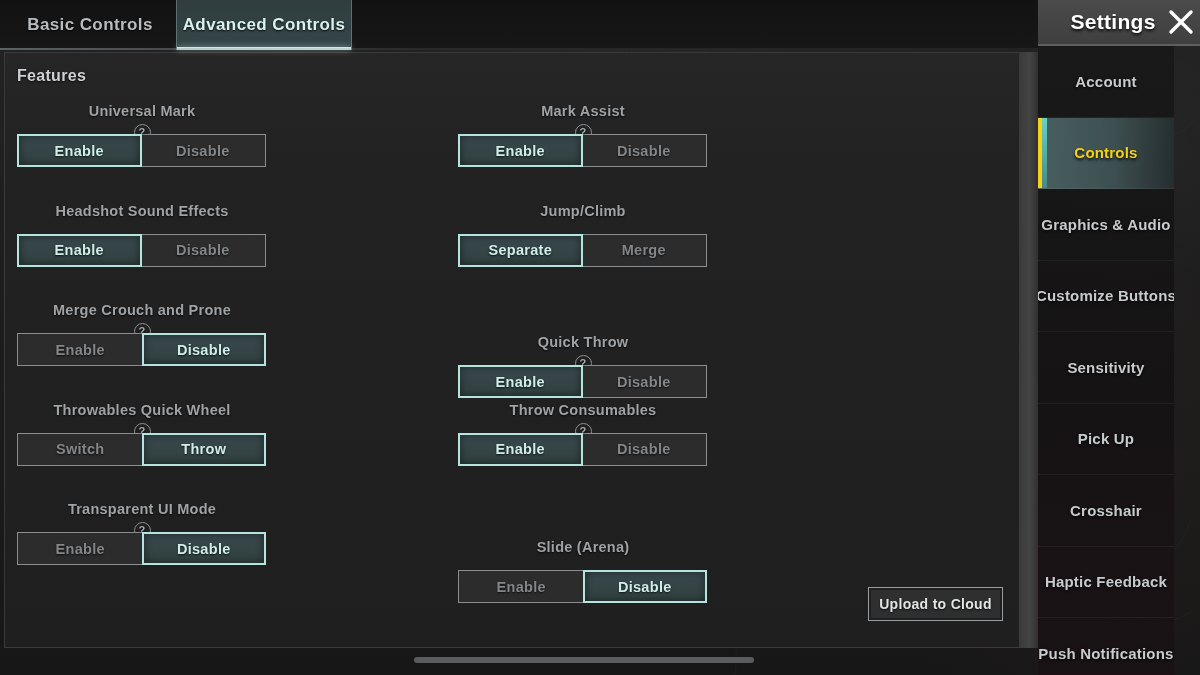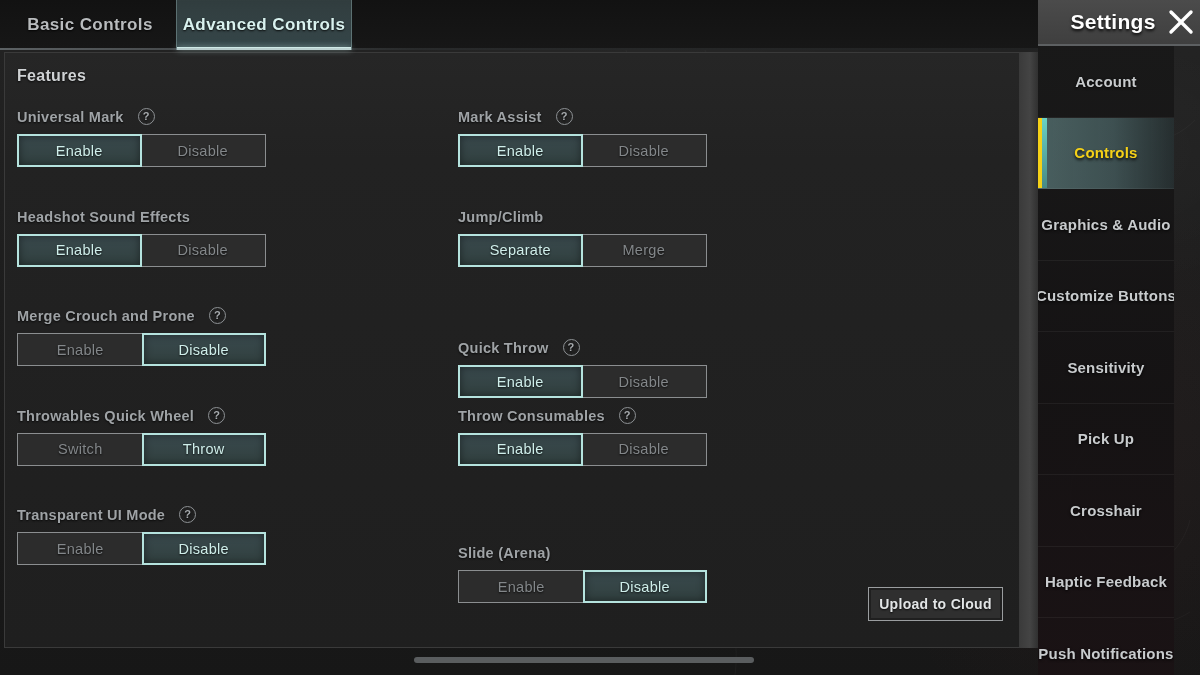--- a/index.html
+++ b/index.html
@@ -64,38 +64,38 @@
     text-shadow:0 1px 2px rgba(0,0,0,.8);
   }
 
   
   .col{ position:absolute; top:50px; width:460px; }
   .col.left{ left:12px; }
   .col.right{ left:453px; }
 
   .row{ position:absolute; left:0; width:250px; }
   .row-label{
-    display:flex; align-items:flex-end; gap:14px; height:22px;
+    display:flex; align-items:center; gap:5px; height:22px;
     font-size:14.5px; font-weight:bold; color:#9fa3a6; letter-spacing:.25px;
-    text-shadow:0 1px 2px rgba(0,0,0,.8); white-space:nowrap;
+    text-shadow:0 1px 2px rgba(0,0,0,.8); white-space:nowrap;flex-direction:column;
   }
   .help-icon{
     width:17px; height:17px; flex:0 0 17px; border-radius:50%;
     border:1.6px solid #8d9194; color:#a8acaf;
     font-size:11px; font-weight:bold; line-height:14px; text-align:center;
     cursor:pointer; display:inline-block;
   }
 
   .toggle{
     display:flex; width:249px; height:33px; margin-top:9px;
     border:1px solid #8b8e90; background:#2b2b2b;
   }
   .opt{
     flex:1 1 50%; display:flex; align-items:center; justify-content:center;
-    font-size:14.5px; font-weight:normal; letter-spacing:.3px;
+    font-size:14.5px; font-weight:bold; letter-spacing:.3px;
     color:#83878a; background:#2c2c2c; cursor:pointer; user-select:none;
     text-shadow:0 1px 2px rgba(0,0,0,.75);
   }
   .opt.sel{
     color:#cfeeea;
     background:linear-gradient(180deg,#39494d 0%,#31403f 100%);
     border:2px solid #b5e3de;
     box-shadow:inset 0 0 8px rgba(0,0,0,.45);
     margin:-1px;
     z-index:2;

